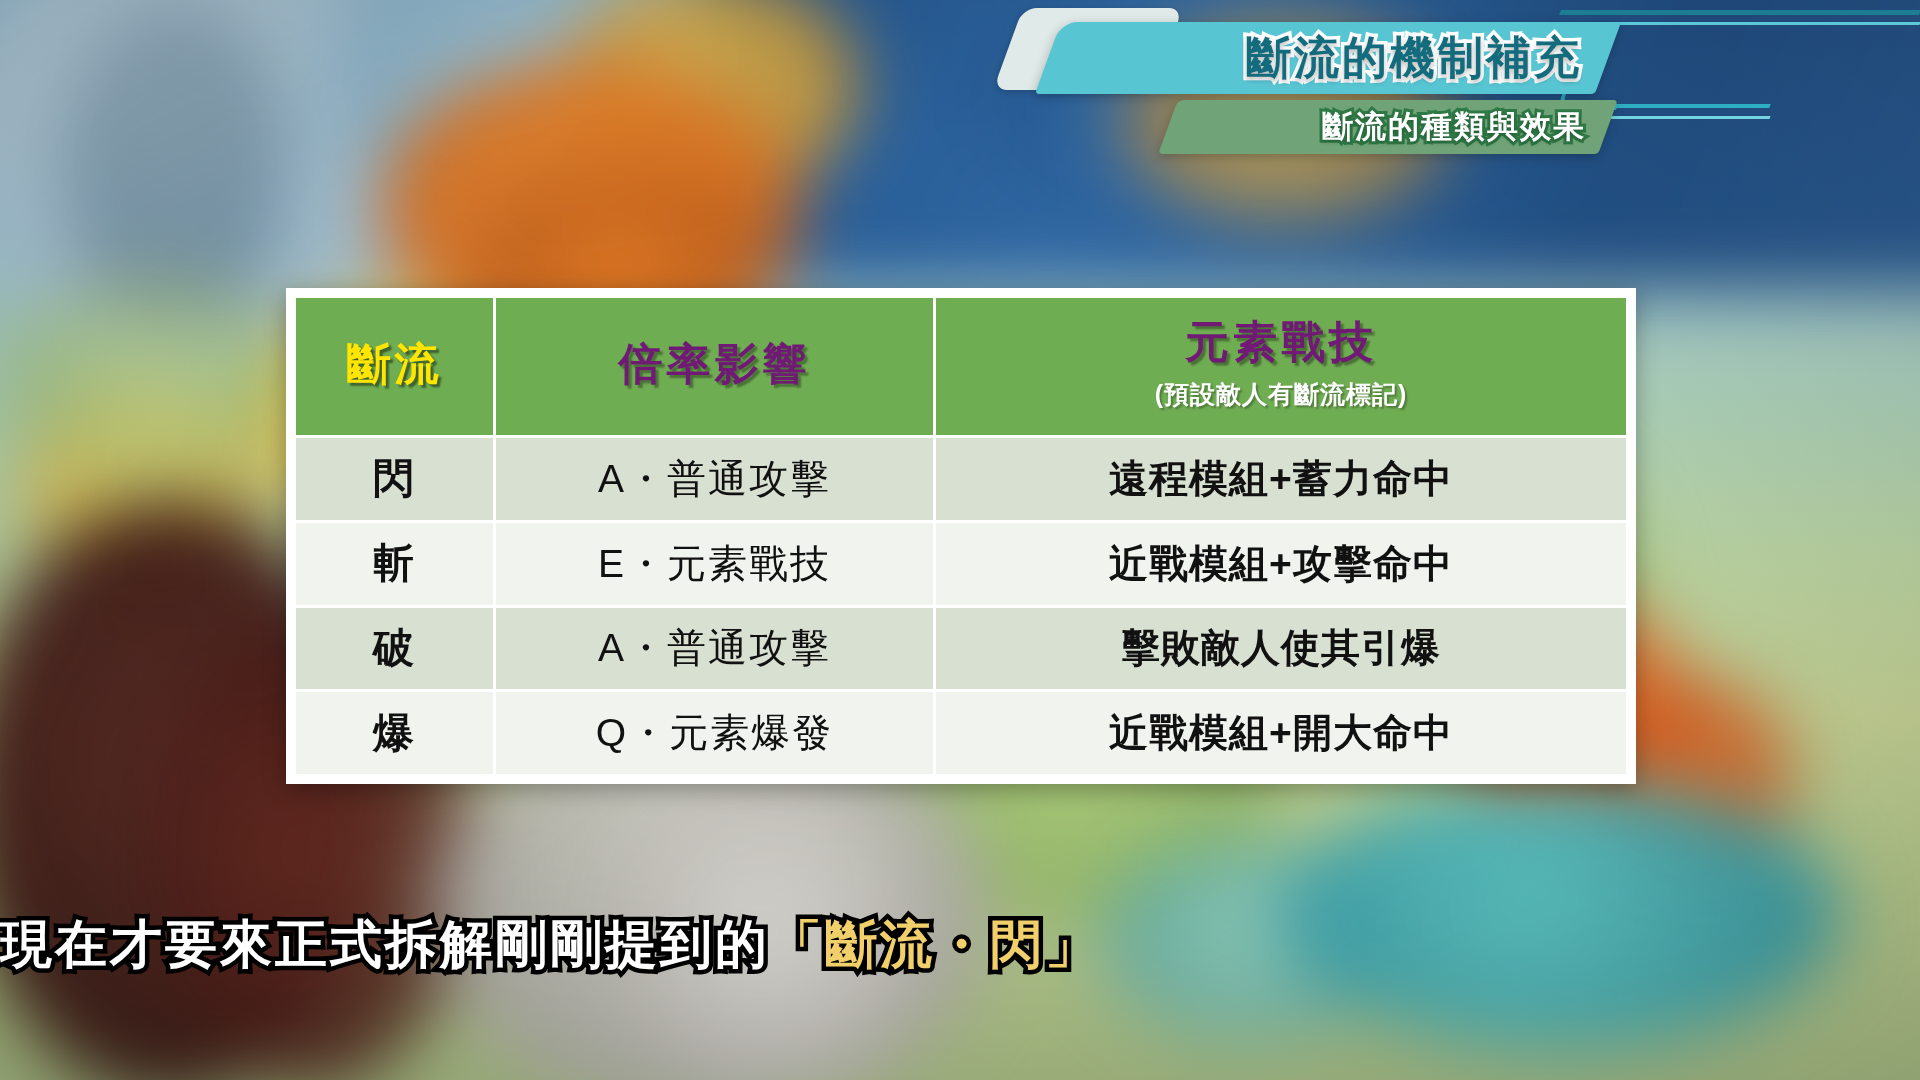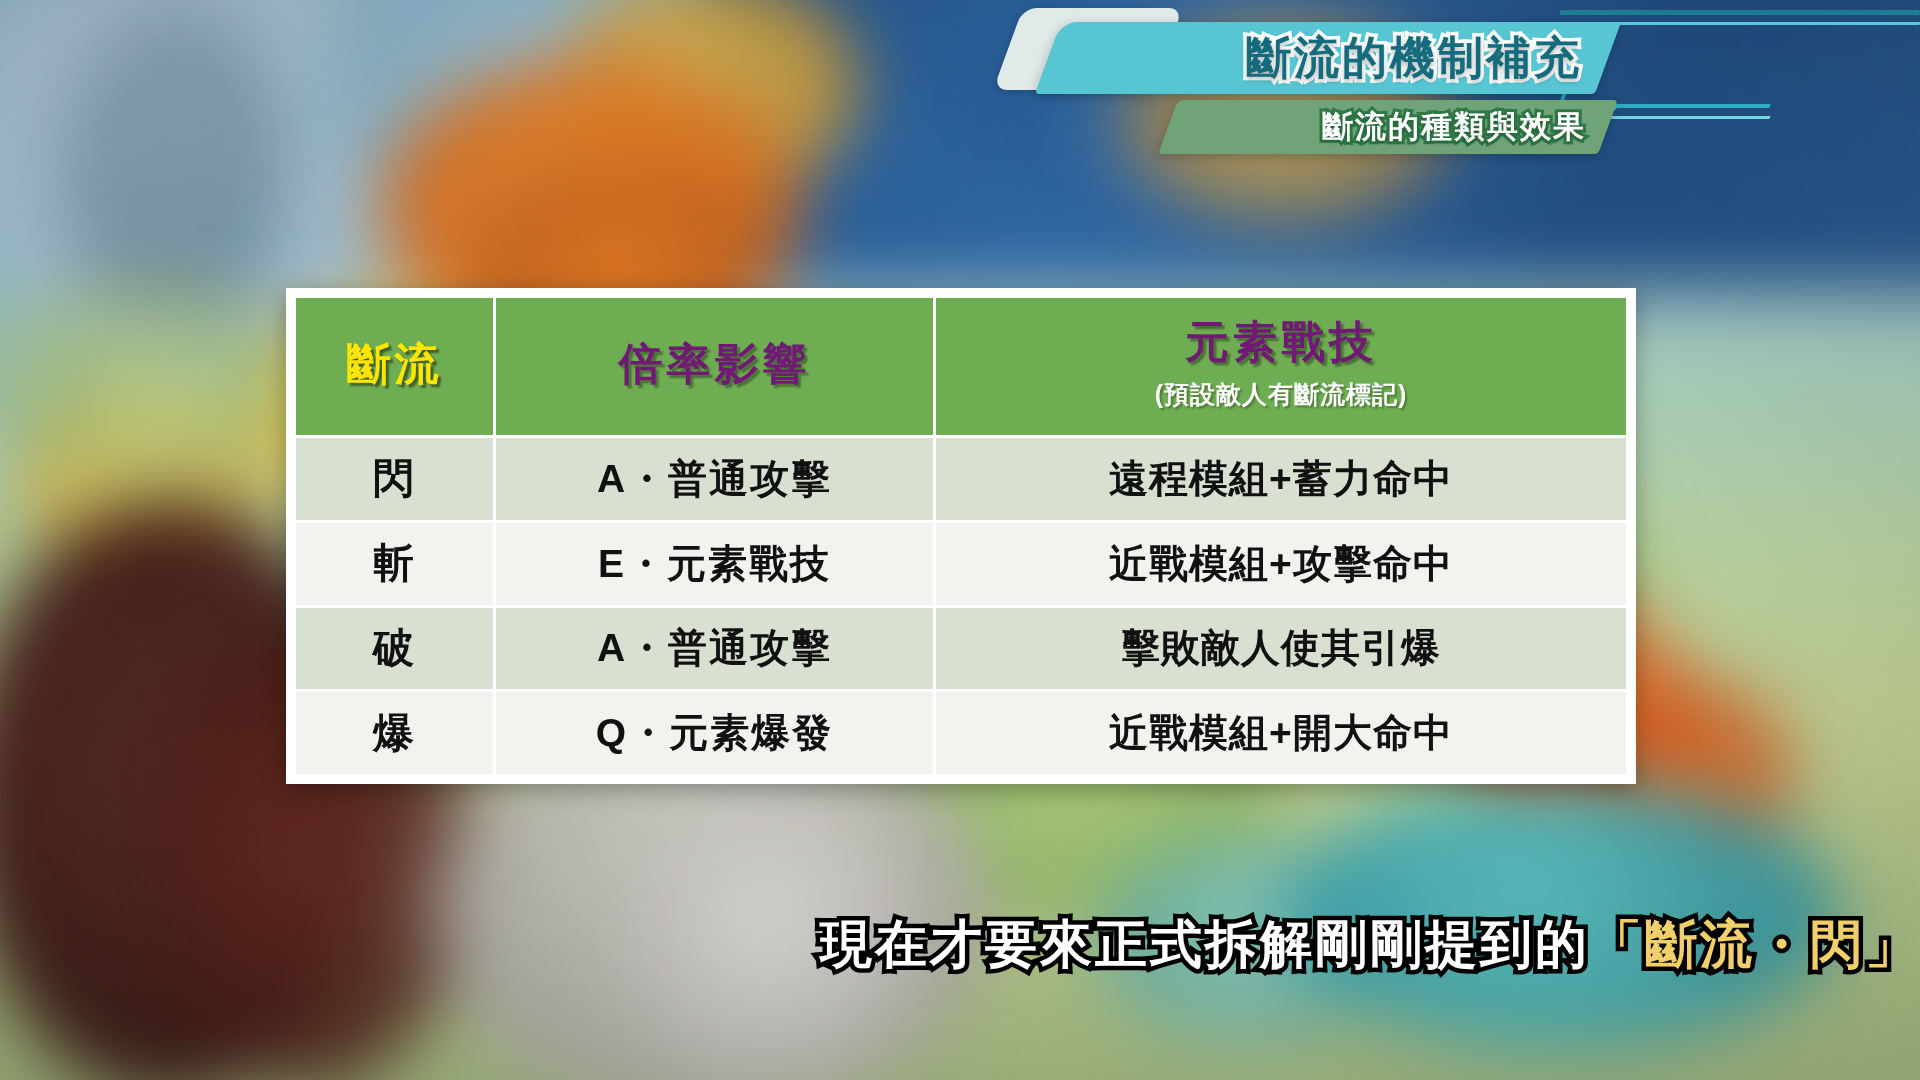--- a/index.html
+++ b/index.html
@@ -253,36 +253,36 @@
   tbody tr.odd td  { background: #d7e0d1; }
   tbody tr.even td { background: #f1f3ee; }
 
   .cell-key {
     font-size: 41px;
     font-weight: 700;
     letter-spacing: 2px;
   }
   .cell-mult {
     font-size: 39px;
-    font-weight: 700;
+    font-weight: 400;
     letter-spacing: 2px;
   }
   .cell-cond {
     font-size: 39px;
     font-weight: 700;
     letter-spacing: 1px;
   }
 
   
   .caption {
     position: absolute;
     left: 0;
     top: 918px;
     width: 1920px;
-    text-align: right;
+    text-align: left;
     white-space: nowrap;
     font-size: 52px;
     font-weight: 700;
     letter-spacing: 3px;
     line-height: 1;
   }
   .caption .seg {
     color: #ffffff;
     -webkit-text-stroke: 9px #000000;
     paint-order: stroke fill;

